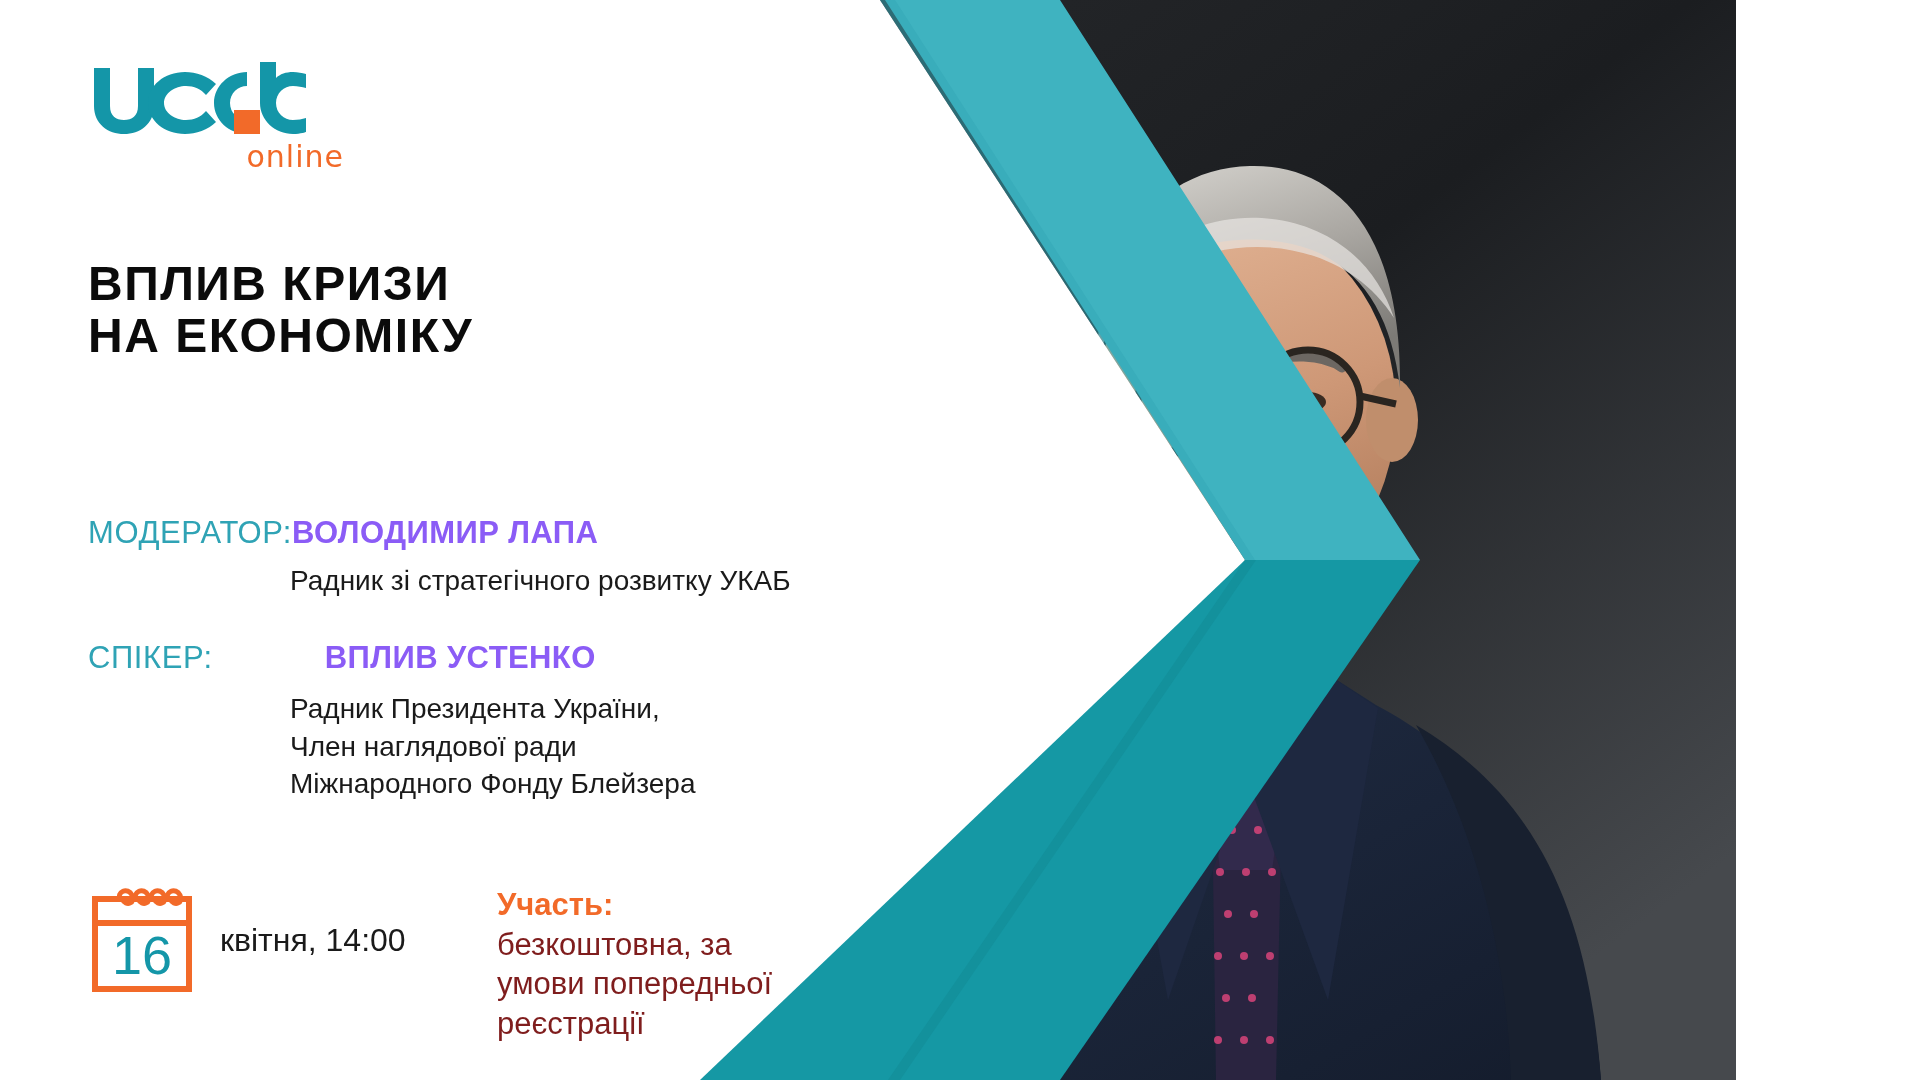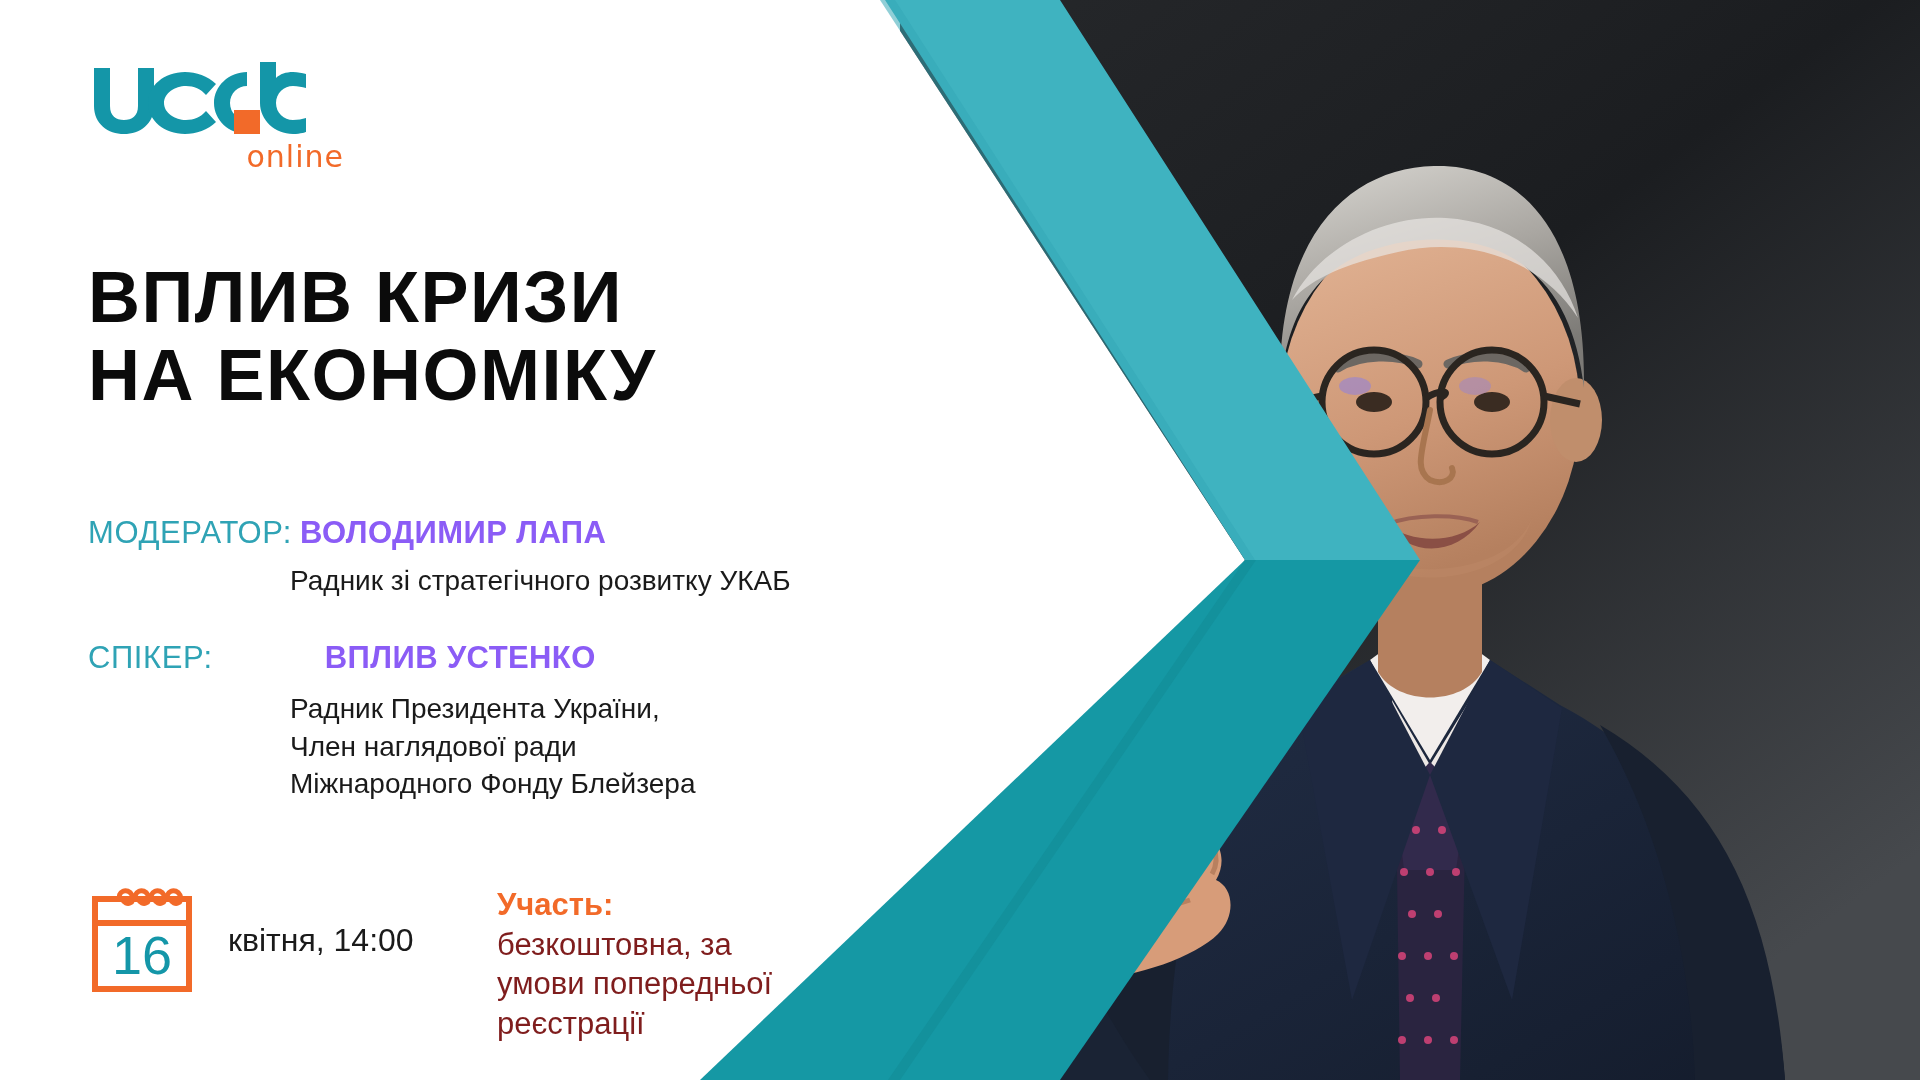--- a/index.html
+++ b/index.html
@@ -7,21 +7,21 @@
   html, body {
     width: 1920px;
     height: 1080px;
     overflow: hidden;
     background: #ffffff;
     font-family: "Liberation Sans", sans-serif;
   }
 
   #banner {
     position: relative;
-    width: 1920px;
+    width: 1736px;
     height: 1080px;
     overflow: hidden;
     background: #ffffff;
   }
 
   
   .bg-diamonds {
     position: absolute;
     inset: 0;
     z-index: 0;
@@ -76,21 +76,21 @@
 
   
   .title-block {
     position: absolute;
     left: 88px;
     top: 258px;
   }
   .title-line {
     display: block;
     color: #0B0B0B;
-    font-size: 72px;
+    font-size: 48px;
     font-weight: bold;
     letter-spacing: 1.5px;
     line-height: 1.09;
     white-space: nowrap;
     font-family: "Liberation Sans", sans-serif;
   }
 
   
   .person-row {
     position: absolute;
@@ -107,21 +107,21 @@
     font-family: "Liberation Sans", sans-serif;
   }
   .person-name {
     color: #8b5cf6;
     font-size: 31px;
     font-weight: bold;
     letter-spacing: 0.4px;
     font-family: "Liberation Sans", sans-serif;
   }
   .speaker .role-label { margin-right: 112px; }
-  .moderator .role-label { margin-right: 8px; }
+  .moderator .role-label { margin-right: 0; }
 
   .person-desc {
     position: absolute;
     left: 290px;
     color: #1A1A1A;
     font-size: 28px;
     line-height: 1.34;
     font-family: "Liberation Sans", sans-serif;
     white-space: nowrap;
   }
@@ -131,21 +131,21 @@
   
   .date-block {
     position: absolute;
     left: 88px;
     top: 885px;
     display: flex;
     align-items: center;
   }
   .cal-icon { position: relative; width: 108px; height: 110px; }
   .date-text {
-    margin-left: 32px;
+    margin-left: 24px;
     color: #1A1A1A;
     font-size: 32px;
     font-family: "Liberation Sans", sans-serif;
     white-space: nowrap;
   }
 
   .participation {
     position: absolute;
     left: 497px;
     top: 885px;

